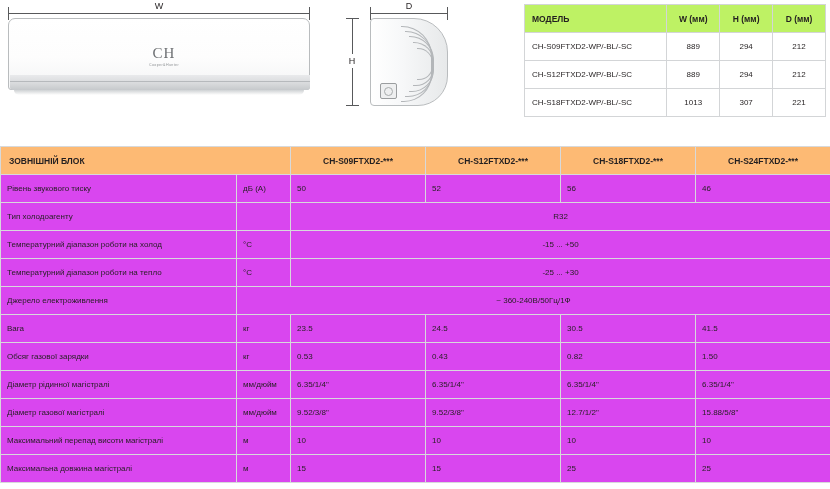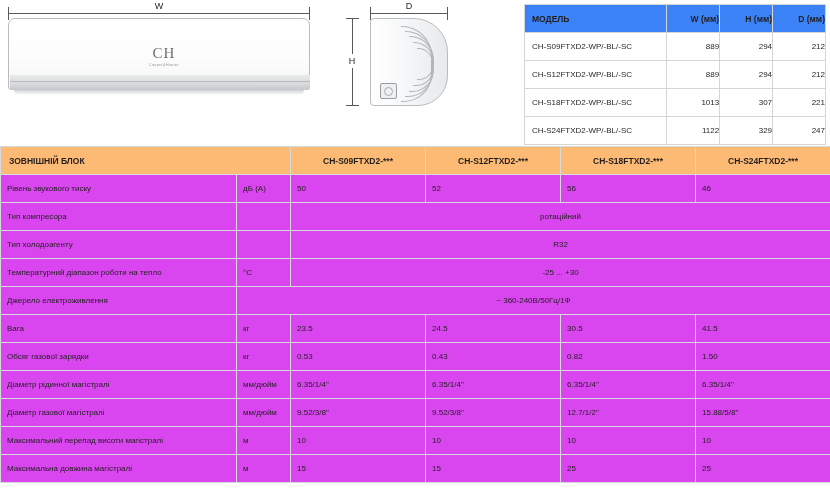--- a/index.html
+++ b/index.html
@@ -258,33 +258,33 @@
     border-collapse: collapse;
     font-size: 8px;
   }
   .dim-table th, .dim-table td {
     border: 1px solid #d3d5d7;
     padding: 0;
     height: 27px;
     vertical-align: middle;
   }
   .dim-table thead th {
-    background: #3b82f6;
+    background: #bef264;
     font-weight: bold;
     font-size: 8.5px;
     color: #231f20;
   }
   .dim-table .model-col {
     width: 140px;
     text-align: left;
     padding-left: 7px;
   }
   .dim-table .num-col {
     width: 54px;
-    text-align: right;
+    text-align: center;
   }
   .dim-table tbody td {
     background: #ffffff;
   }
 
   
   .spec-table {
     position: absolute;
     left: 0;
     top: 146px;
@@ -399,26 +399,20 @@
           <td class="num-col">889</td>
           <td class="num-col">294</td>
           <td class="num-col">212</td>
         </tr>
         <tr>
           <td class="model-col">CH-S18FTXD2-WP/-BL/-SC</td>
           <td class="num-col">1013</td>
           <td class="num-col">307</td>
           <td class="num-col">221</td>
         </tr>
-        <tr>
-          <td class="model-col">CH-S24FTXD2-WP/-BL/-SC</td>
-          <td class="num-col">1122</td>
-          <td class="num-col">329</td>
-          <td class="num-col">247</td>
-        </tr>
       </tbody>
     </table>
   </div>
 
   <table class="spec-table">
     <colgroup>
       <col class="col-name">
       <col class="col-unit">
       <col class="col-model">
       <col class="col-model">
@@ -438,32 +432,32 @@
 
       <tr>
         <td class="cell-name">Рівень звукового тиску</td>
         <td class="cell-unit">дБ (А)</td>
         <td class="cell-val">50</td>
         <td class="cell-val">52</td>
         <td class="cell-val">56</td>
         <td class="cell-val">46</td>
       </tr>
 
-      <tr>
-        <td class="cell-name">Тип компресора</td>
-        <td class="cell-unit"></td>
-        <td class="cell-span" colspan="4">ротаційний</td>
-      </tr>
 
       <tr>
         <td class="cell-name">Тип холодоагенту</td>
         <td class="cell-unit"></td>
         <td class="cell-span" colspan="4">R32</td>
       </tr>
 
+      <tr>
+        <td class="cell-name">Температурний діапазон роботи на холод</td>
+        <td class="cell-unit">°С</td>
+        <td class="cell-span" colspan="4">-15 ... +50</td>
+      </tr>
 
       <tr>
         <td class="cell-name">Температурний діапазон роботи на тепло</td>
         <td class="cell-unit">°С</td>
         <td class="cell-span" colspan="4">-25 ... +30</td>
       </tr>
 
       <tr>
         <td class="cell-name">Джерело електроживлення</td>
         <td class="cell-span" colspan="5">~ 360-240В/50Гц/1Ф</td>

